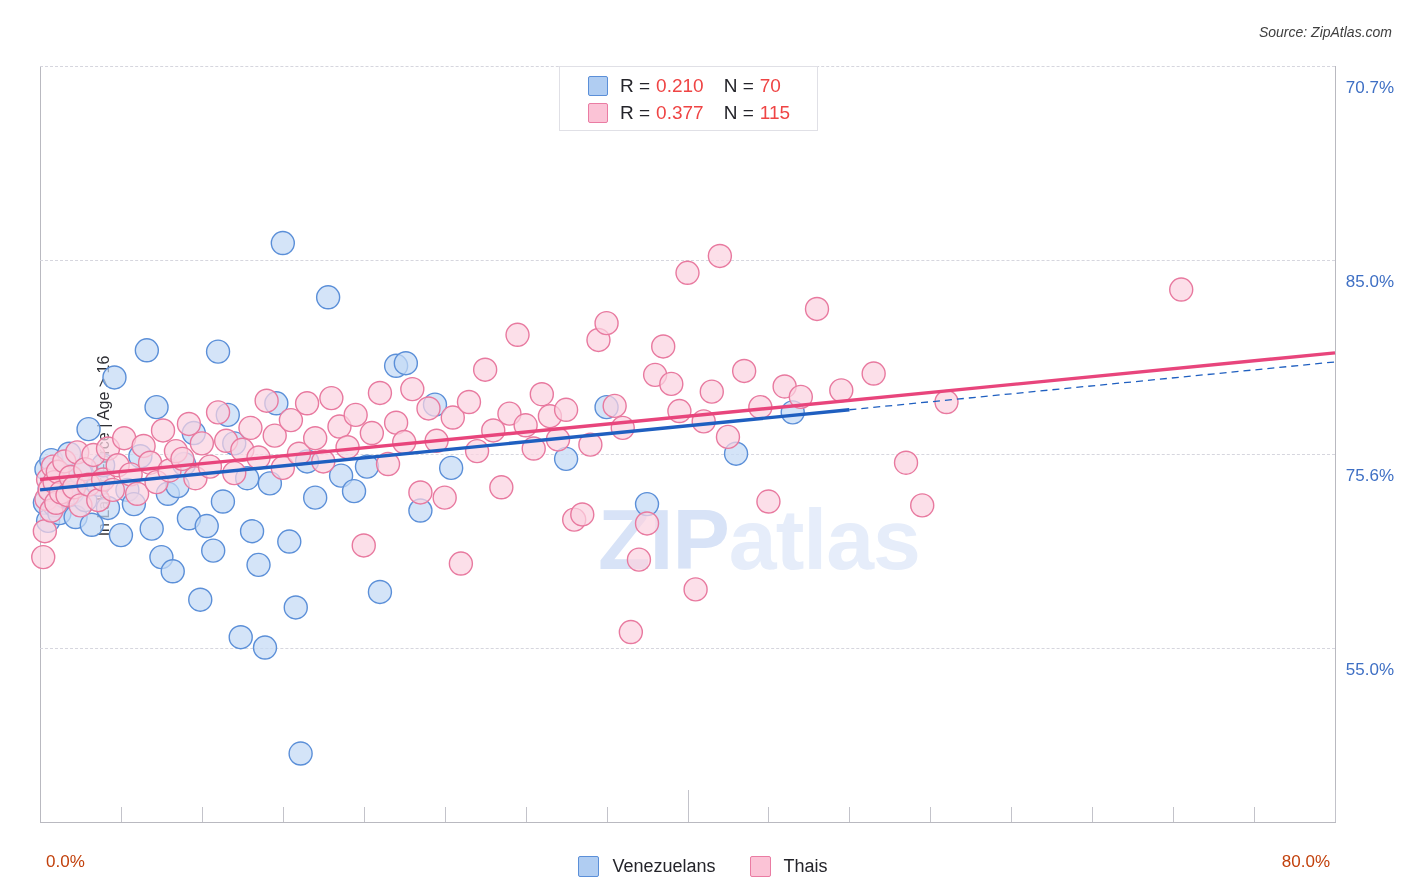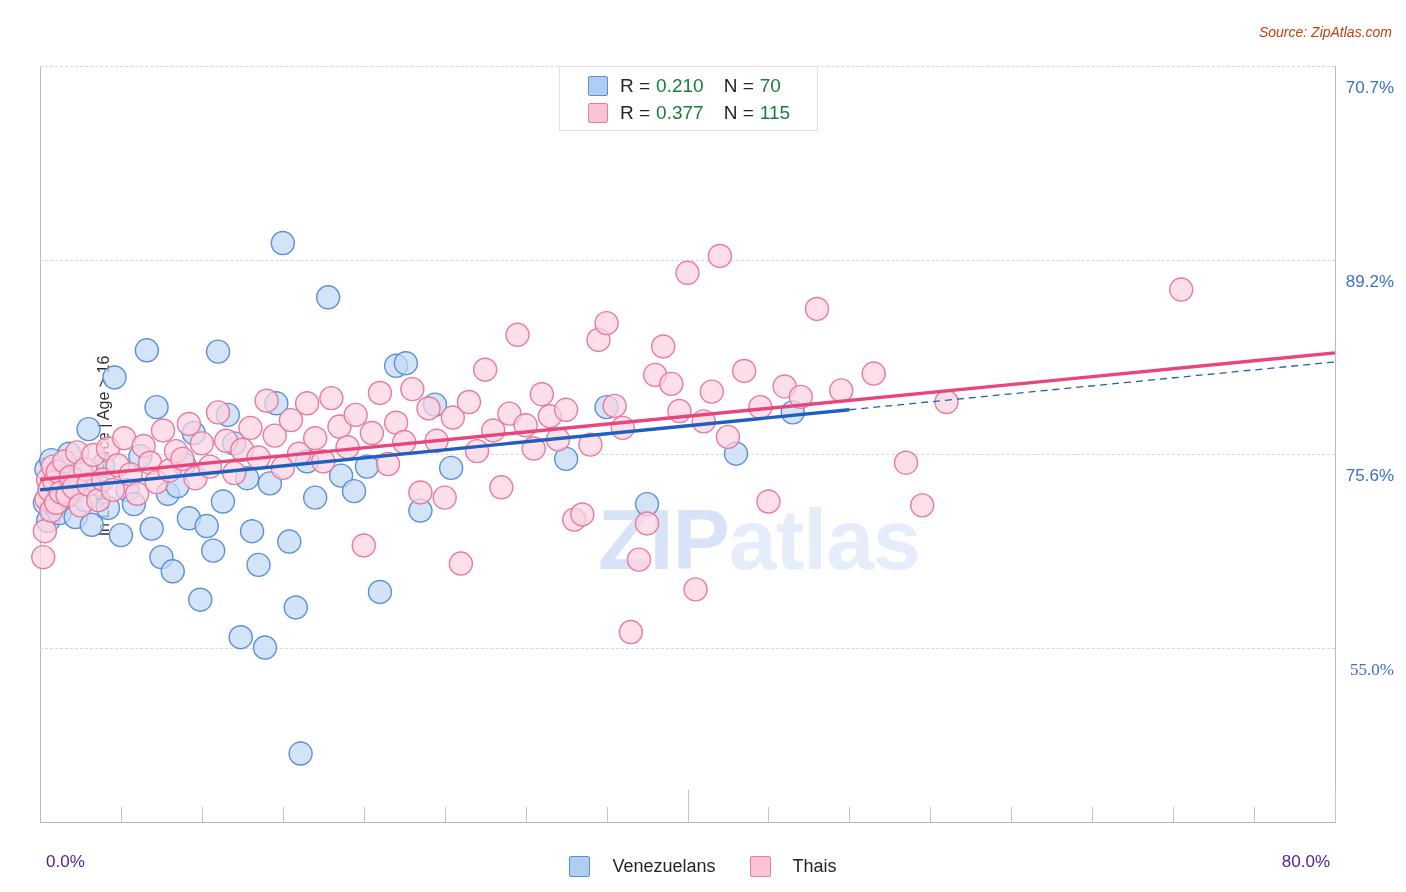--- a/index.html
+++ b/index.html
@@ -12,21 +12,21 @@
   }
   #chart-root{position:absolute;inset:0;}
 
   .title{
     position:absolute;left:12px;top:18px;
     font-size:20px;letter-spacing:.2px;color:#2e2e33;
     white-space:nowrap;
   }
   .source{
     position:absolute;right:14px;top:24px;
-    font-size:14px;font-style:italic;color:#c2410c;
+    font-size:14px;font-style:italic;color:#404040;
     white-space:nowrap;
   }
 
   .plot{
     position:absolute;
     left:40px;top:66px;width:1295px;height:756px;text-align:right;
   }
   .plot-border-left{
     position:absolute;left:40px;top:66px;width:1px;height:756px;
     background:#b9b9c0;
@@ -50,21 +50,21 @@
     white-space:nowrap;
   }
 
   .xtick{
     position:absolute;top:807px;width:1px;height:15px;background:#c3c3ca;
   }
   .xtick-tall{
     position:absolute;top:790px;width:1px;height:32px;background:#c3c3ca;
   }
   .xlabel{
-    position:absolute;top:852px;font-size:17px;color:#4c1d95;white-space:nowrap;
+    position:absolute;top:852px;font-size:17px;color:#c2410c;white-space:nowrap;
   }
 
   .ylabel-title{
     position:absolute;left:14px;top:50%;
     transform:translateY(-50%) rotate(-90deg);
     transform-origin:center center;
     font-size:16px;color:#2e2e33;white-space:nowrap;
   }
 
   .watermark{
@@ -85,30 +85,30 @@
   }
   .legend-row{
     position:absolute;left:28px;height:26px;display:flex;align-items:center;
     font-size:19px;color:#24242a;white-space:nowrap;
   }
   .legend-row.r1{top:6px;}
   .legend-row.r2{top:33px;}
   .sw{width:20px;height:20px;border-radius:2px;box-sizing:border-box;margin-right:12px;}
   .sw-blue{background:#b0cdf2;border:1.5px solid #5b8fd8;}
   .sw-pink{background:#fbc3d6;border:1.5px solid #ea7ca3;}
-  .lg-num{color:#15803d;margin-left:6px;}
+  .lg-num{color:#ef4444;margin-left:6px;}
   .lg-txt{color:#24242a;}
   .lg-gap{display:inline-block;width:20px;}
 
   .bottom-legend{
     position:absolute;left:0;top:848px;width:1406px;height:36px;
     display:flex;align-items:center;justify-content:center;gap:34px;
     pointer-events:none;
   }
-  .bl-item{display:flex;align-items:center;gap:22px;font-size:18px;color:#24242a;pointer-events:auto;}
+  .bl-item{display:flex;align-items:center;gap:13px;font-size:18px;color:#24242a;pointer-events:auto;}
   .bl-sw{width:21px;height:21px;border-radius:2px;box-sizing:border-box;}
 </style>
 </head>
 <body>
 
 <div id="chart-root">
 
   <div class="source">Source: ZipAtlas.com</div>
 
   <div class="ylabel-title">In Labor Force | Age &gt; 16</div>
@@ -316,23 +316,23 @@
           <circle cx="1141.21875" cy="223.56923076923078" r="11.5" fill="#fbd3e0" fill-opacity="0.72" stroke="#e8799f" stroke-width="1.4"></circle>
         </g>
         <line x1="0" y1="423.87692307692305" x2="809.375" y2="343.7538461538461" stroke="#1f5fc0" stroke-width="3.4"></line>
         <line x1="809.375" y1="343.7538461538461" x2="1295" y2="295.9384615384616" stroke="#1f5fc0" stroke-width="1.3" stroke-dasharray="7 5"></line>
         <line x1="0" y1="413.53846153846155" x2="1295" y2="286.8923076923078" stroke="#e8457c" stroke-width="3.4"></line>
       </svg>
   </div>
 
   <div id="yticks">
       <div class="ytick-label" style="top: 78px;">70.7%</div>
-      <div class="ytick-label" style="top: 271.846px;">89.2%</div>
+      <div class="ytick-label" style="top: 271.846px;">85.0%</div>
       <div class="ytick-label" style="top: 465.692px;">75.6%</div>
-      <div class="ytick-label" style="top: 659.538px; font-family: Liberation Serif, serif;">55.0%</div>
+      <div class="ytick-label" style="top: 659.538px;">55.0%</div>
     </div>
   <div id="xticks">
       <div class="xtick" style="left: 120.938px;"></div>
       <div class="xtick" style="left: 201.875px;"></div>
       <div class="xtick" style="left: 282.812px;"></div>
       <div class="xtick" style="left: 363.75px;"></div>
       <div class="xtick" style="left: 444.688px;"></div>
       <div class="xtick" style="left: 525.625px;"></div>
       <div class="xtick" style="left: 606.562px;"></div>
       <div class="xtick-tall" style="left: 687.5px;"></div>

